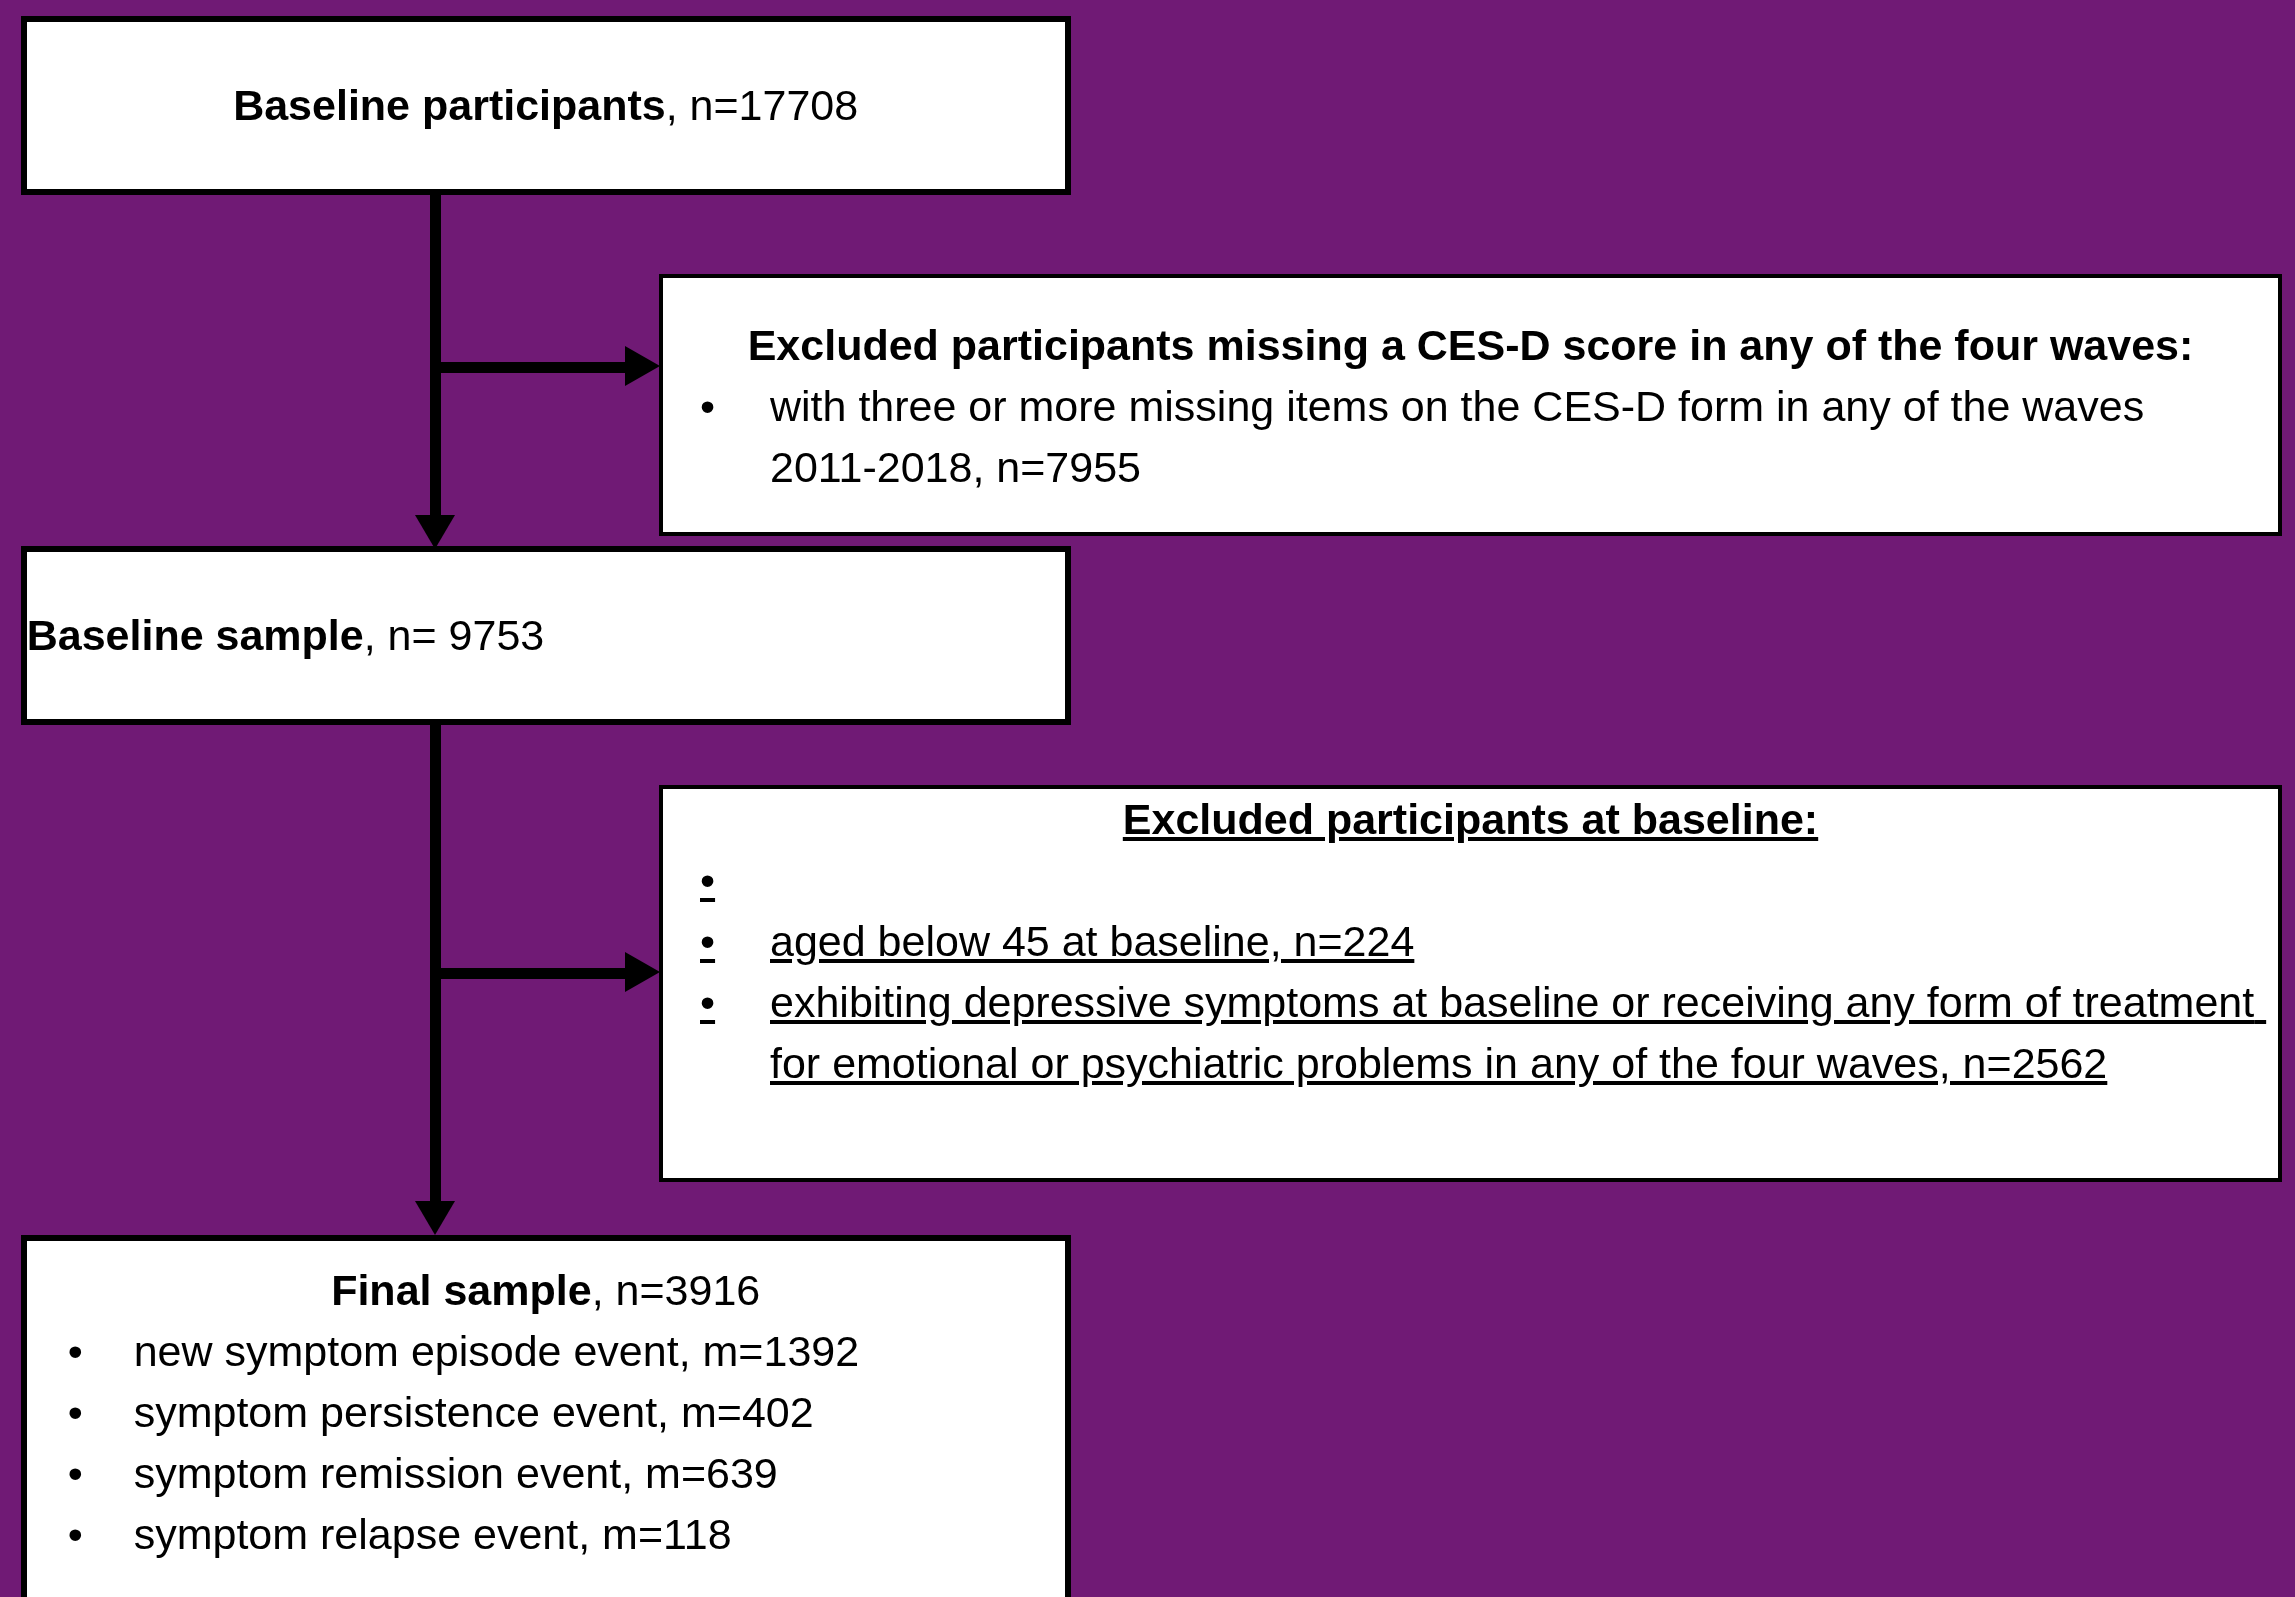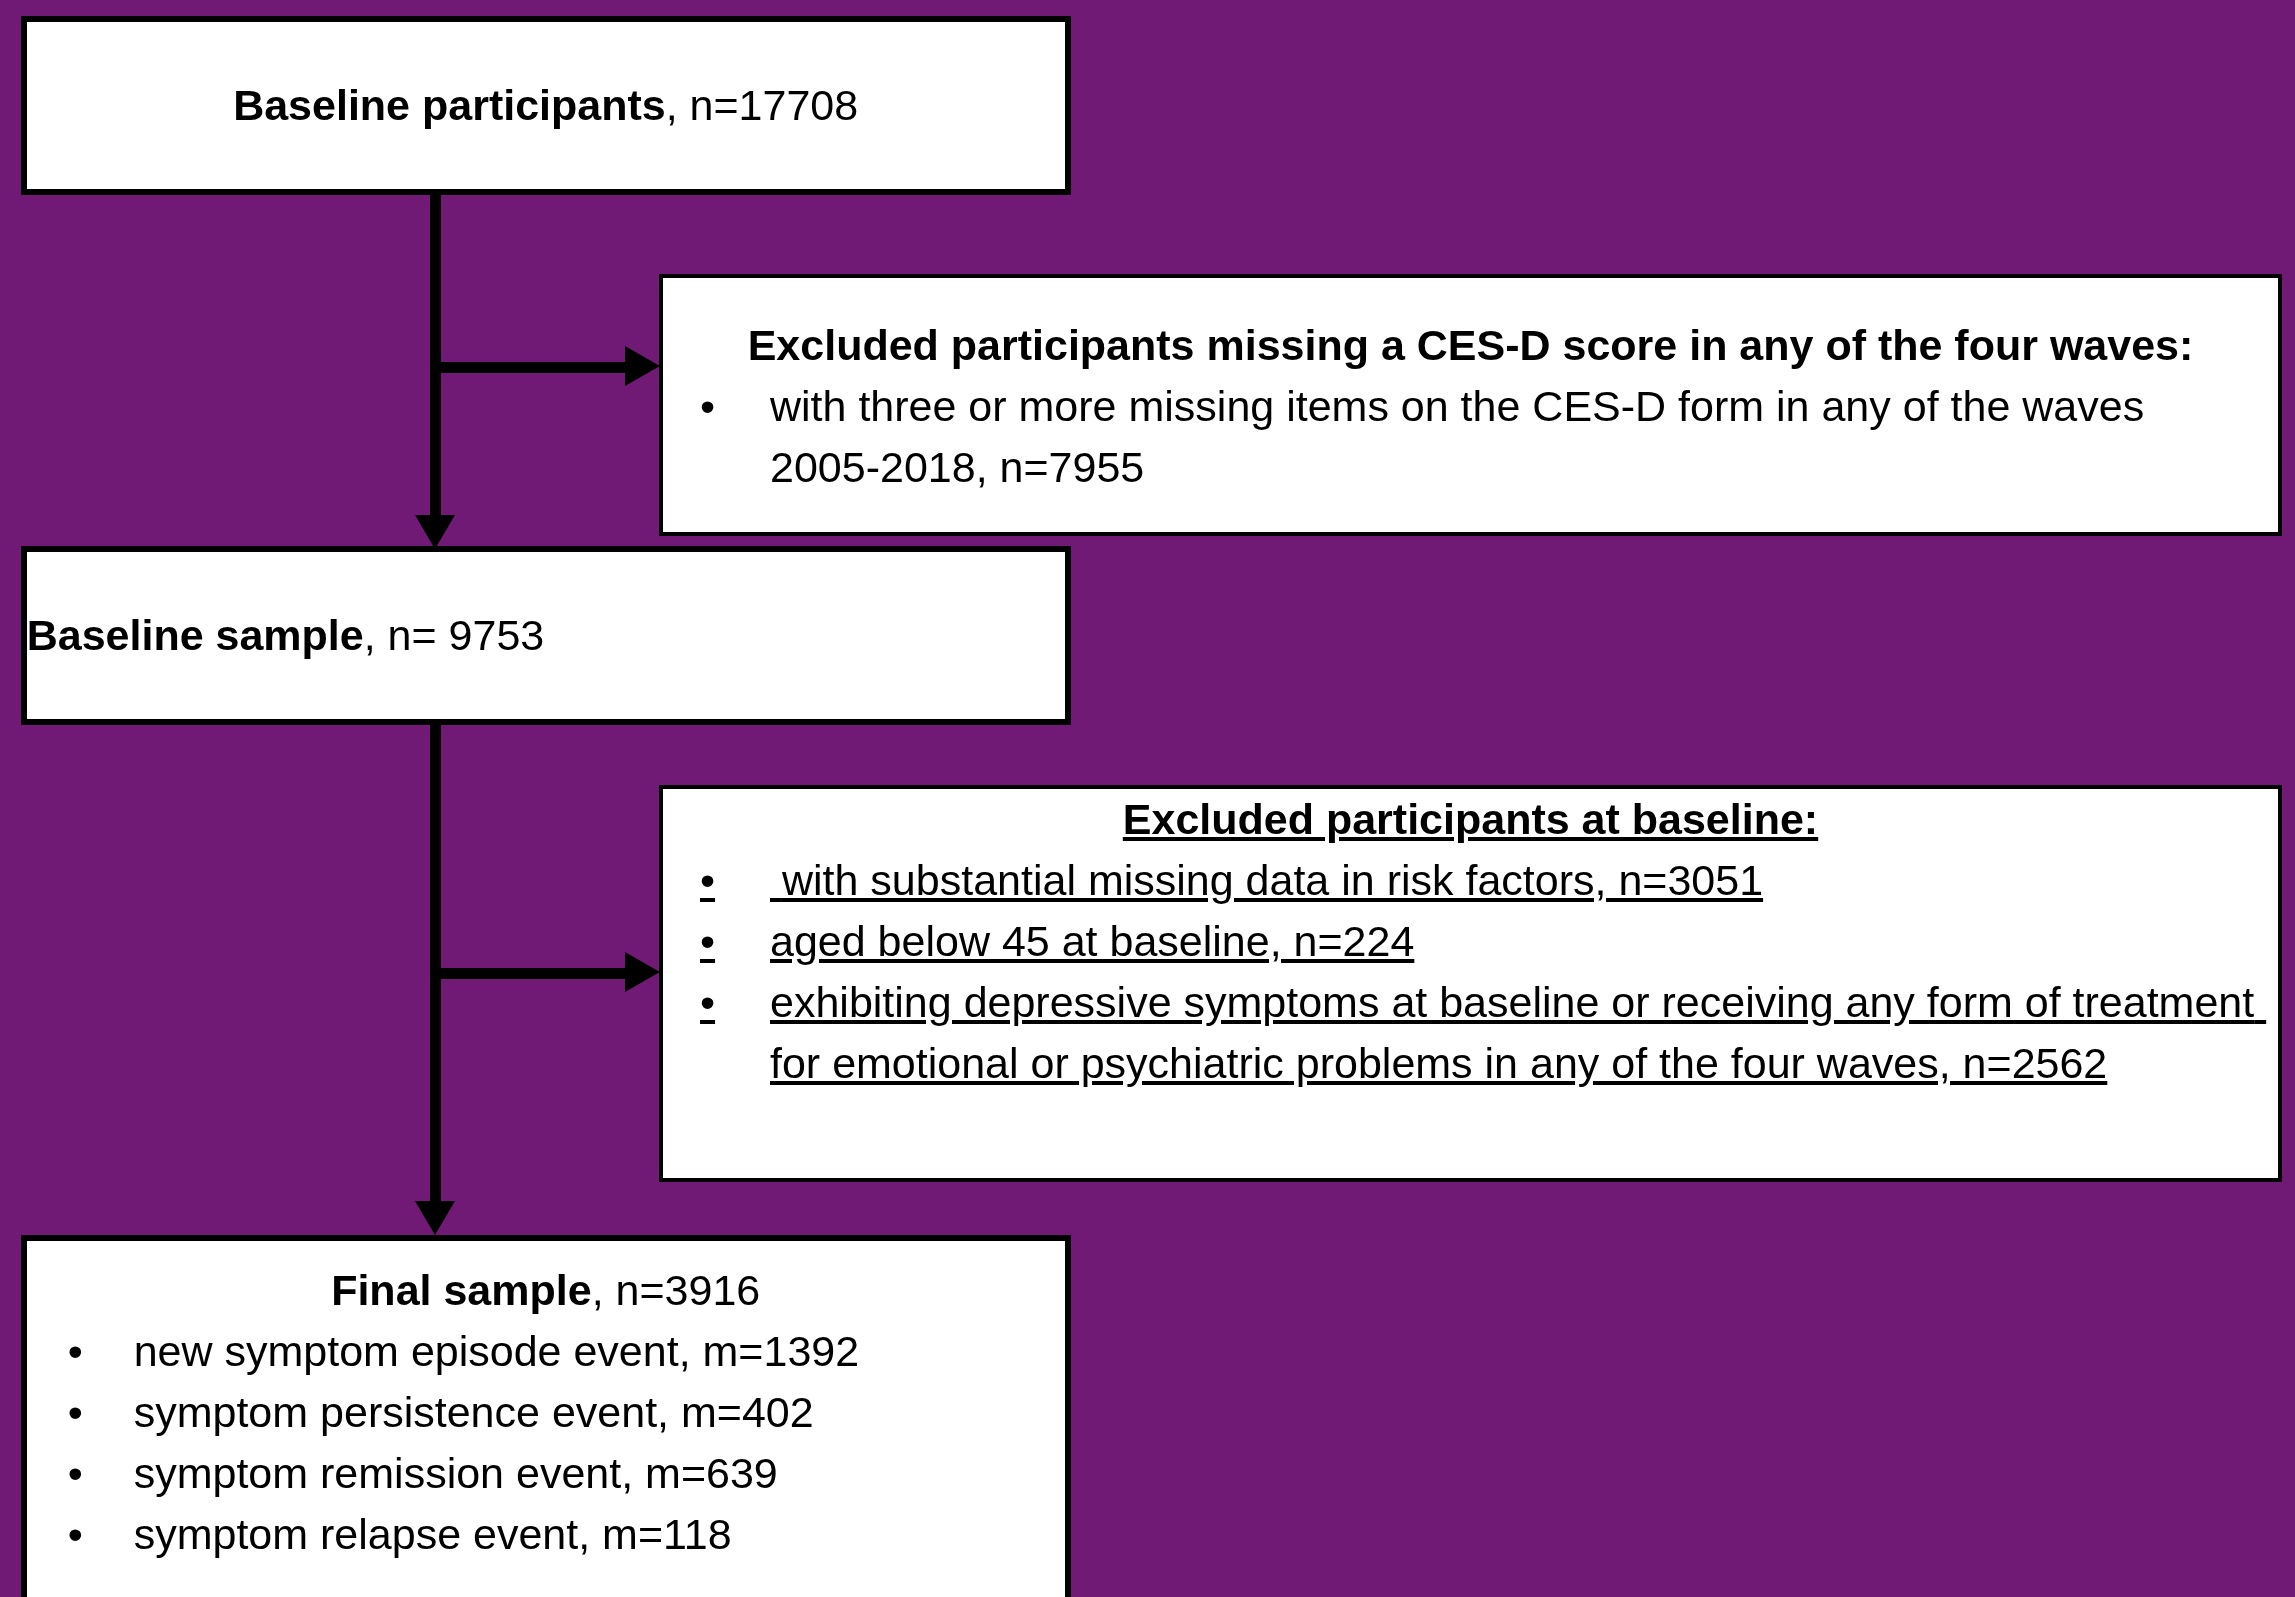--- a/index.html
+++ b/index.html
@@ -88,40 +88,39 @@
   <div class="shaft" id="v-shaft-1"></div>
   <div class="head head-down" id="v-head-1"></div>
   <div class="shaft" id="h-shaft-1"></div>
   <div class="head head-right" id="h-head-1"></div>
 
   <div class="fbox ex-box" id="box-excluded-cesd">
     <div class="ex-heading">Excluded participants missing a CES-D score in any of the four waves:</div>
     <ul class="bullets">
       <li>
         <span class="marker">•</span>
-        <span class="btext">with three or more missing items on the CES-D form in any of the waves 2005-2018, n=7955</span>
+        <span class="btext">with three or more missing items on the CES-D form in any of the waves 2011-2018, n=7955</span>
       </li>
     </ul>
   </div>
 
   <div class="fbox main-box" id="box-baseline-sample">
     <div class="title"><b>Baseline sample</b><span>, n= 9753</span></div>
   </div>
 
   <div class="shaft" id="v-shaft-2"></div>
   <div class="head head-down" id="v-head-2"></div>
   <div class="shaft" id="h-shaft-2"></div>
   <div class="head head-right" id="h-head-2"></div>
 
   <div class="fbox ex-box" id="box-excluded-baseline">
     <div class="ex-heading">Excluded participants at baseline:</div>
     <ul class="bullets">
       <li>
         <span class="marker">•</span>
-        <span class="btext"> with substantial missing data in risk factors, n=3051</span>
       </li>
       <li>
         <span class="marker">•</span>
         <span class="btext">aged below 45 at baseline, n=224</span>
       </li>
       <li>
         <span class="marker">•</span>
         <span class="btext">exhibiting depressive symptoms at baseline or receiving any form of treatment for emotional or psychiatric problems in any of the four waves, n=2562</span>
       </li>
     </ul>

